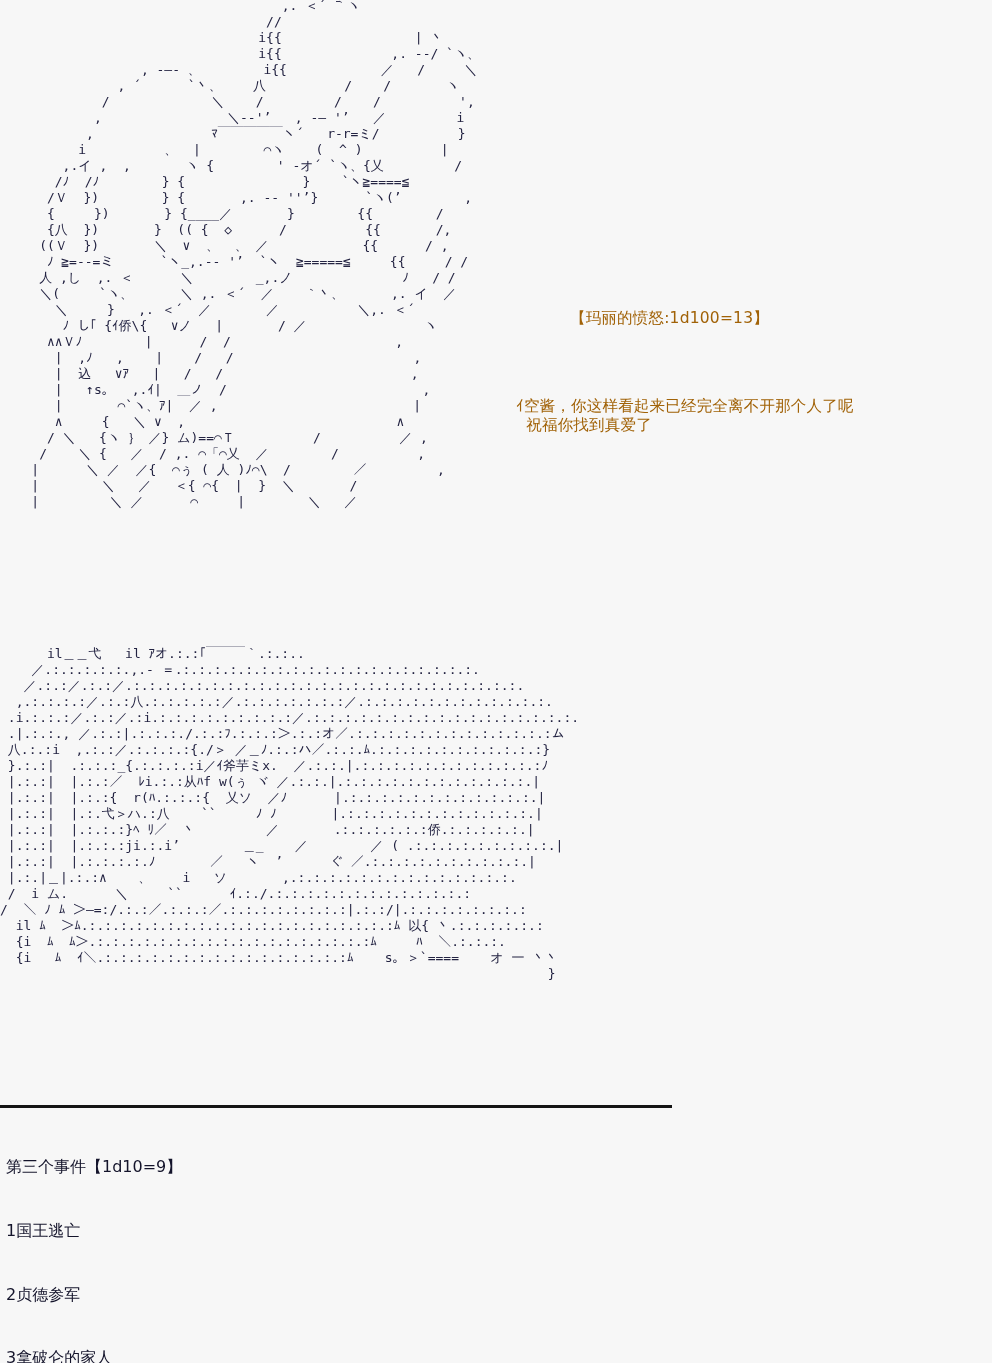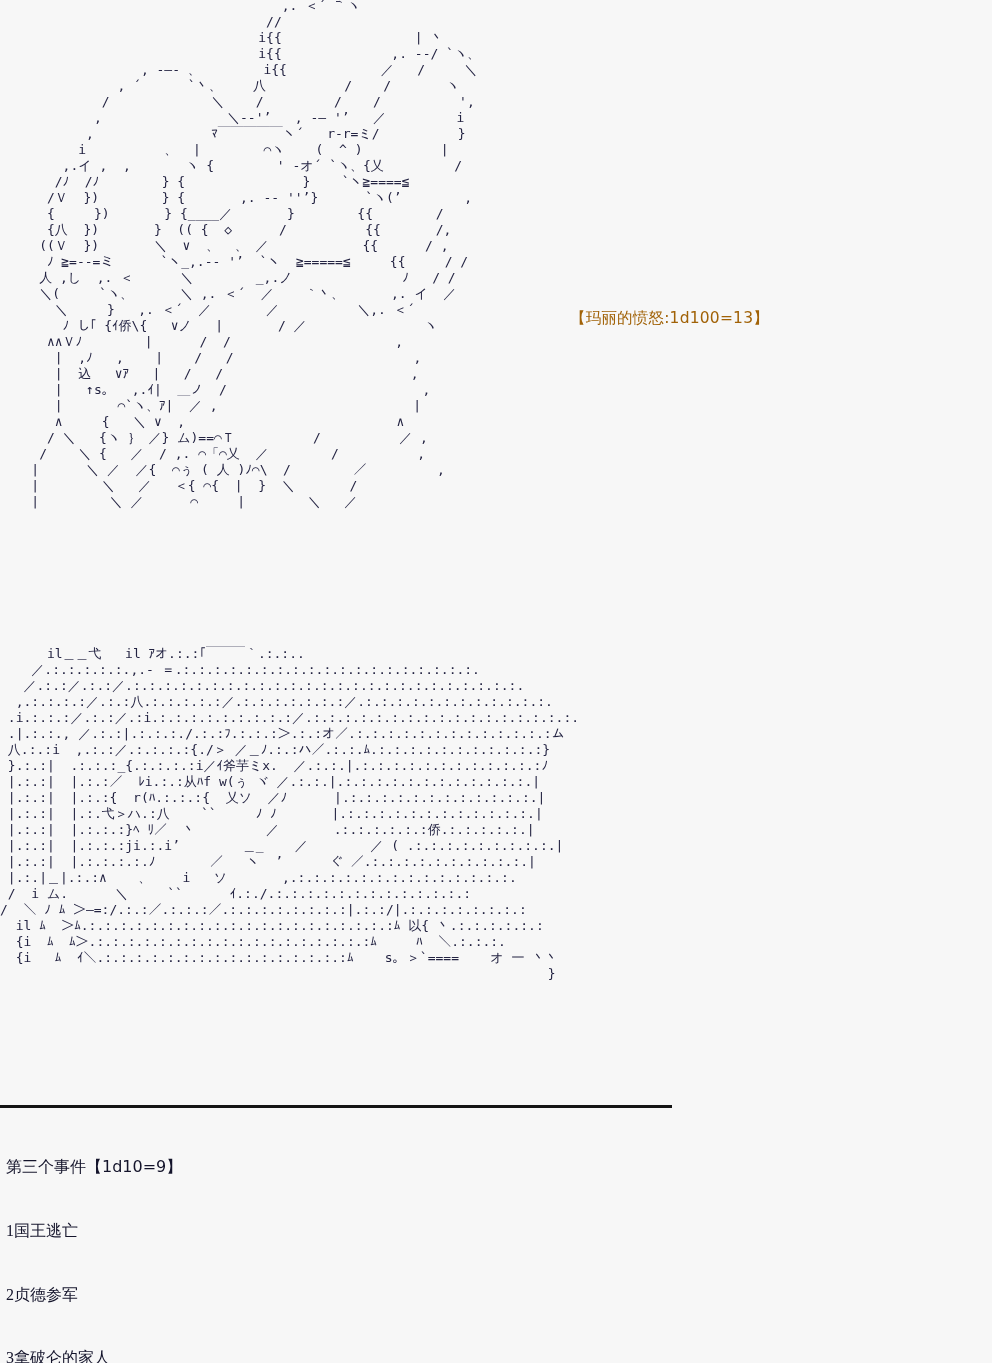--- a/index.html
+++ b/index.html
@@ -73,21 +73,21 @@
     position:absolute;
     left:6px;
     top:1114px;
     font-family:"DejaVu Sans","Liberation Sans",sans-serif;
     font-size:16px;
     line-height:21.2px;
     color:#14142b;
     white-space:pre;
   }
   #event-list .ev-title{display:block;}
-  #event-list .ev-item{display:block;font-family:Liberation Serif, serif;}
+  #event-list .ev-item{display:block;}
 </style>
 </head>
 <body>
 
 <div id="page">
 
   <pre class="aa" id="aa-block-1">                                    ,. ＜´ ̄｀ヽ
                                   //
                                  i{{                 | 丶
                                  i{{              ,. -‐/ `ヽ、
@@ -115,20 +115,22 @@
        |       ⌒`ヽ、ｱ|  ／ ,                         |
        ∧     {   ＼ ∨  ,                           ∧
       / ＼   {ヽ ｝ ／} ム)==⌒Ｔ          /          ／ ,
      /    ＼ {   ／  / ,. ⌒「⌒乂  ／        /          ,
     |      ＼ ／  ／{  ⌒ぅ ( 人 )ﾉ⌒\  /        ／         ,
     |        ＼   ／   ＜{ ⌒{  |  }  ＼       /
     |         ＼ ／      ⌒     |        ＼   ／</pre>
 
   <div class="speech" id="dice-roll-1">【玛丽的愤怒:1d100=13】</div>
 
+  <div class="speech" id="speech-mary">ｲ空酱，你这样看起来已经完全离不开那个人了呢
+  祝福你找到真爱了</div>
 
   <pre class="aa" id="aa-block-2">      il＿＿弋   il ｱオ.:.:｢￣￣￣｀.:.:..
     ／.:.:.:.:.:.,.- ＝.:.:.:.:.:.:.:.:.:.:.:.:.:.:.:.:.:.:.:.
    ／.:.:／.:.:／.:.:.:.:.:.:.:.:.:.:.:.:.:.:.:.:.:.:.:.:.:.:.:.:.:.
   ,.:.:.:.:／.:.:八.:.:.:.:.:／.:.:.:.:.:.:.:／.:.:.:.:.:.:.:.:.:.:.:.:.
  .i.:.:.:／.:.:／.:i.:.:.:.:.:.:.:.:.:／.:.:.:.:.:.:.:.:.:.:.:.:.:.:.:.:.:.
  .|.:.:., ／.:.:|.:.:.:./.:.:ﾌ.:.:.:＞.:.:オ／.:.:.:.:.:.:.:.:.:.:.:.:.:ム
  八.:.:i  ,.:.:／.:.:.:.:{./＞ ／＿ﾉ.:.:ハ／.:.:.ﾑ.:.:.:.:.:.:.:.:.:.:.:}
  }.:.:|  .:.:.:_{.:.:.:.:i／ｲ斧芋ミx.  ／.:.:.|.:.:.:.:.:.:.:.:.:.:.:.:ﾉ
  |.:.:|  |.:.:／  ﾚi.:.:从ﾊf w(ぅ ヾ ／.:.:.|.:.:.:.:.:.:.:.:.:.:.:.:.|

